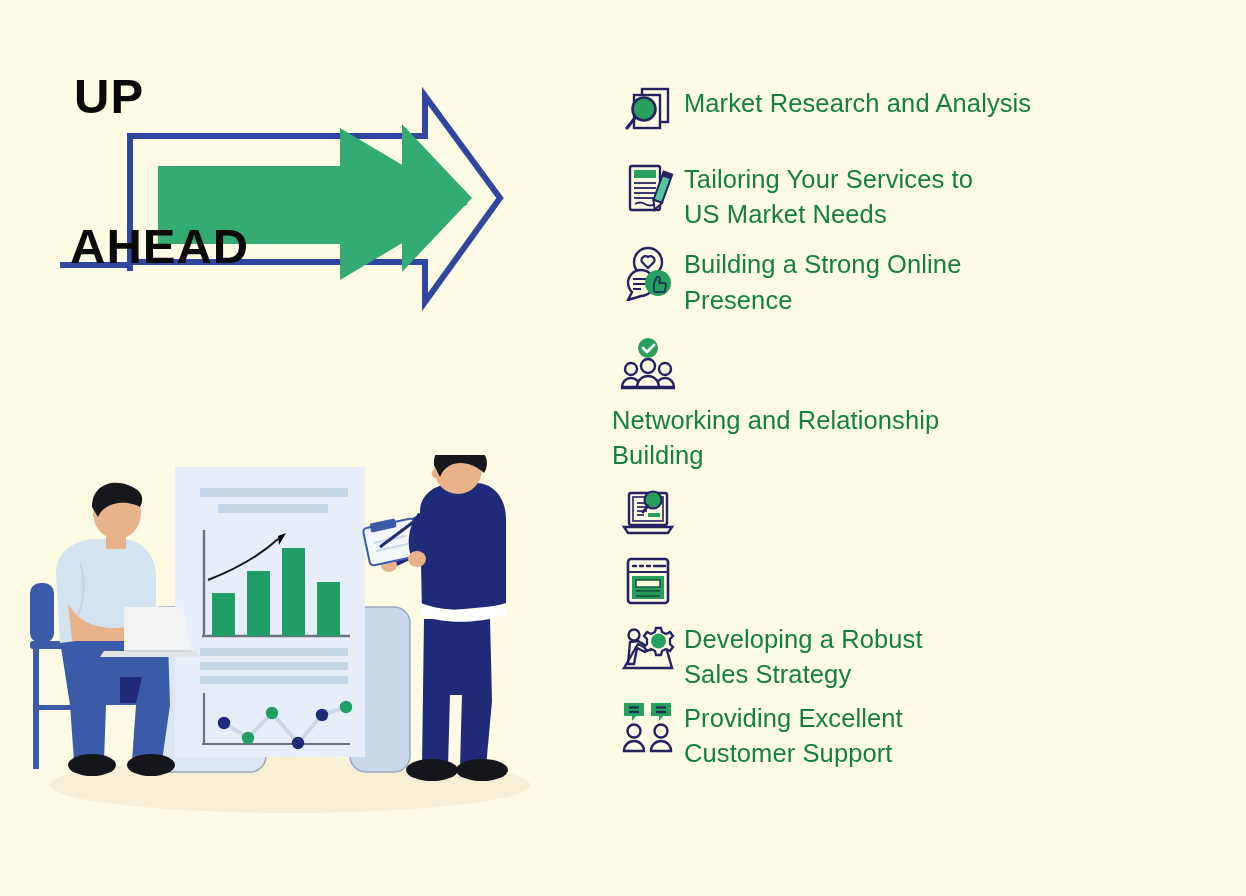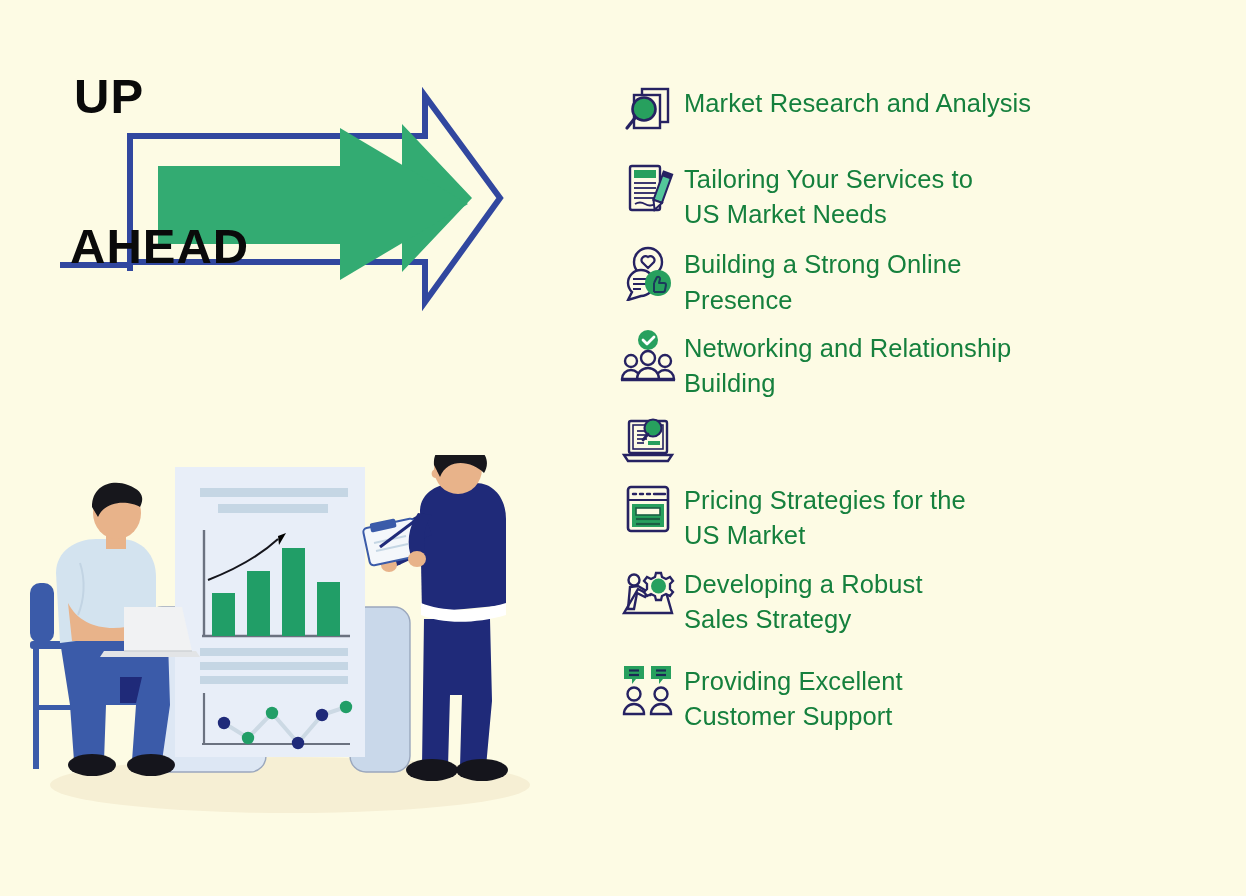--- a/index.html
+++ b/index.html
@@ -20,33 +20,33 @@
   }
   .heading-line.l1 { position:absolute; left:4px; top:6px; }
   .heading-line.l2 { position:absolute; left:0px; top:112px;margin-top:44px; }
   .arrow-wrap { position:absolute; left:-10px; top:0px; width:480px; height:260px; }
 
   
   .illus { position:absolute; left:20px; top:455px; width:540px; height:370px; }
 
   
   .list { position:absolute; left:612px; top:84px; width:600px; }
-  .list-item { display:flex; align-items:flex-start; margin-bottom:25px; }
+  .list-item { display:flex; align-items:flex-start; margin-bottom:6px; }
   .list-item .ico {
     flex:0 0 72px; width:72px; height:56px;
     display:flex; align-items:center; justify-content:center;
   }
   .list-item .lbl {
     font-size:25.5px; color:#15803d; line-height:1.38;
     padding-top:2px; letter-spacing:0.1px;
   }
   .it-1 { margin-bottom:14px; }
   .it-2 { margin-bottom:13px;margin-top:20px; }
   .it-3 { margin-bottom:11px; }
-  .it-4 { margin-bottom:12px; }
+  .it-4 { margin-bottom:12px;flex-direction:column; }
   .it-5 { margin-bottom:12px; }
   .it-6 { margin-bottom:11px; }
   .it-7 { }
 </style>
 </head>
 <body>
 
 <div class="slide">
 
   <div class="heading-block">
@@ -272,22 +272,20 @@
             <line x1="20" y1="13" x2="23" y2="13"></line>
             <line x1="27" y1="13" x2="30" y2="13"></line>
           </g>
           <line x1="34" y1="13" x2="45" y2="13" stroke="#262262" stroke-width="2.4" stroke-linecap="round"></line>
           <rect x="12" y="23" width="32" height="23" fill="#27a05e"></rect>
           <rect x="16" y="27" width="24" height="7" fill="#fdfbe4" stroke="#1b5e43" stroke-width="1.6"></rect>
           <line x1="16" y1="38" x2="40" y2="38" stroke="#1b5e43" stroke-width="2.2"></line>
           <line x1="16" y1="43" x2="40" y2="43" stroke="#1b5e43" stroke-width="2.2"></line>
         </svg>
       </div>
-      <div class="lbl" style="white-space:pre-line">Pricing Strategies for the
-US Market</div>
     </div>
 
     <div class="list-item it-7">
       <div class="ico">
         <svg viewBox="0 0 56 56" width="56" height="56">
           <path d="M4,48 L18,24 L30,30 L44,20 L52,48 Z" fill="none" stroke="#262262" stroke-width="2.4"></path>
           <circle cx="14" cy="15" r="5.5" fill="none" stroke="#262262" stroke-width="2.4"></circle>
           <path d="M10,22 l8,-1 l10,6 l-3,5 l-8,-4 l-3,16 l-6,0 z" fill="none" stroke="#262262" stroke-width="2.4"></path>
           <g>
             <path d="M36,8 l5,0 l1,4 l4,2 l4,-2 l3,4 l-3,3 l0,5 l3,3 l-3,4 l-4,-2 l-4,2 l-1,4 l-5,0 l-1,-4 l-4,-2 l-4,2 l-3,-4 l3,-3 l0,-5 l-3,-3 l3,-4 l4,2 l4,-2 z" fill="#fdfbe4" stroke="#262262" stroke-width="2.3"></path>

